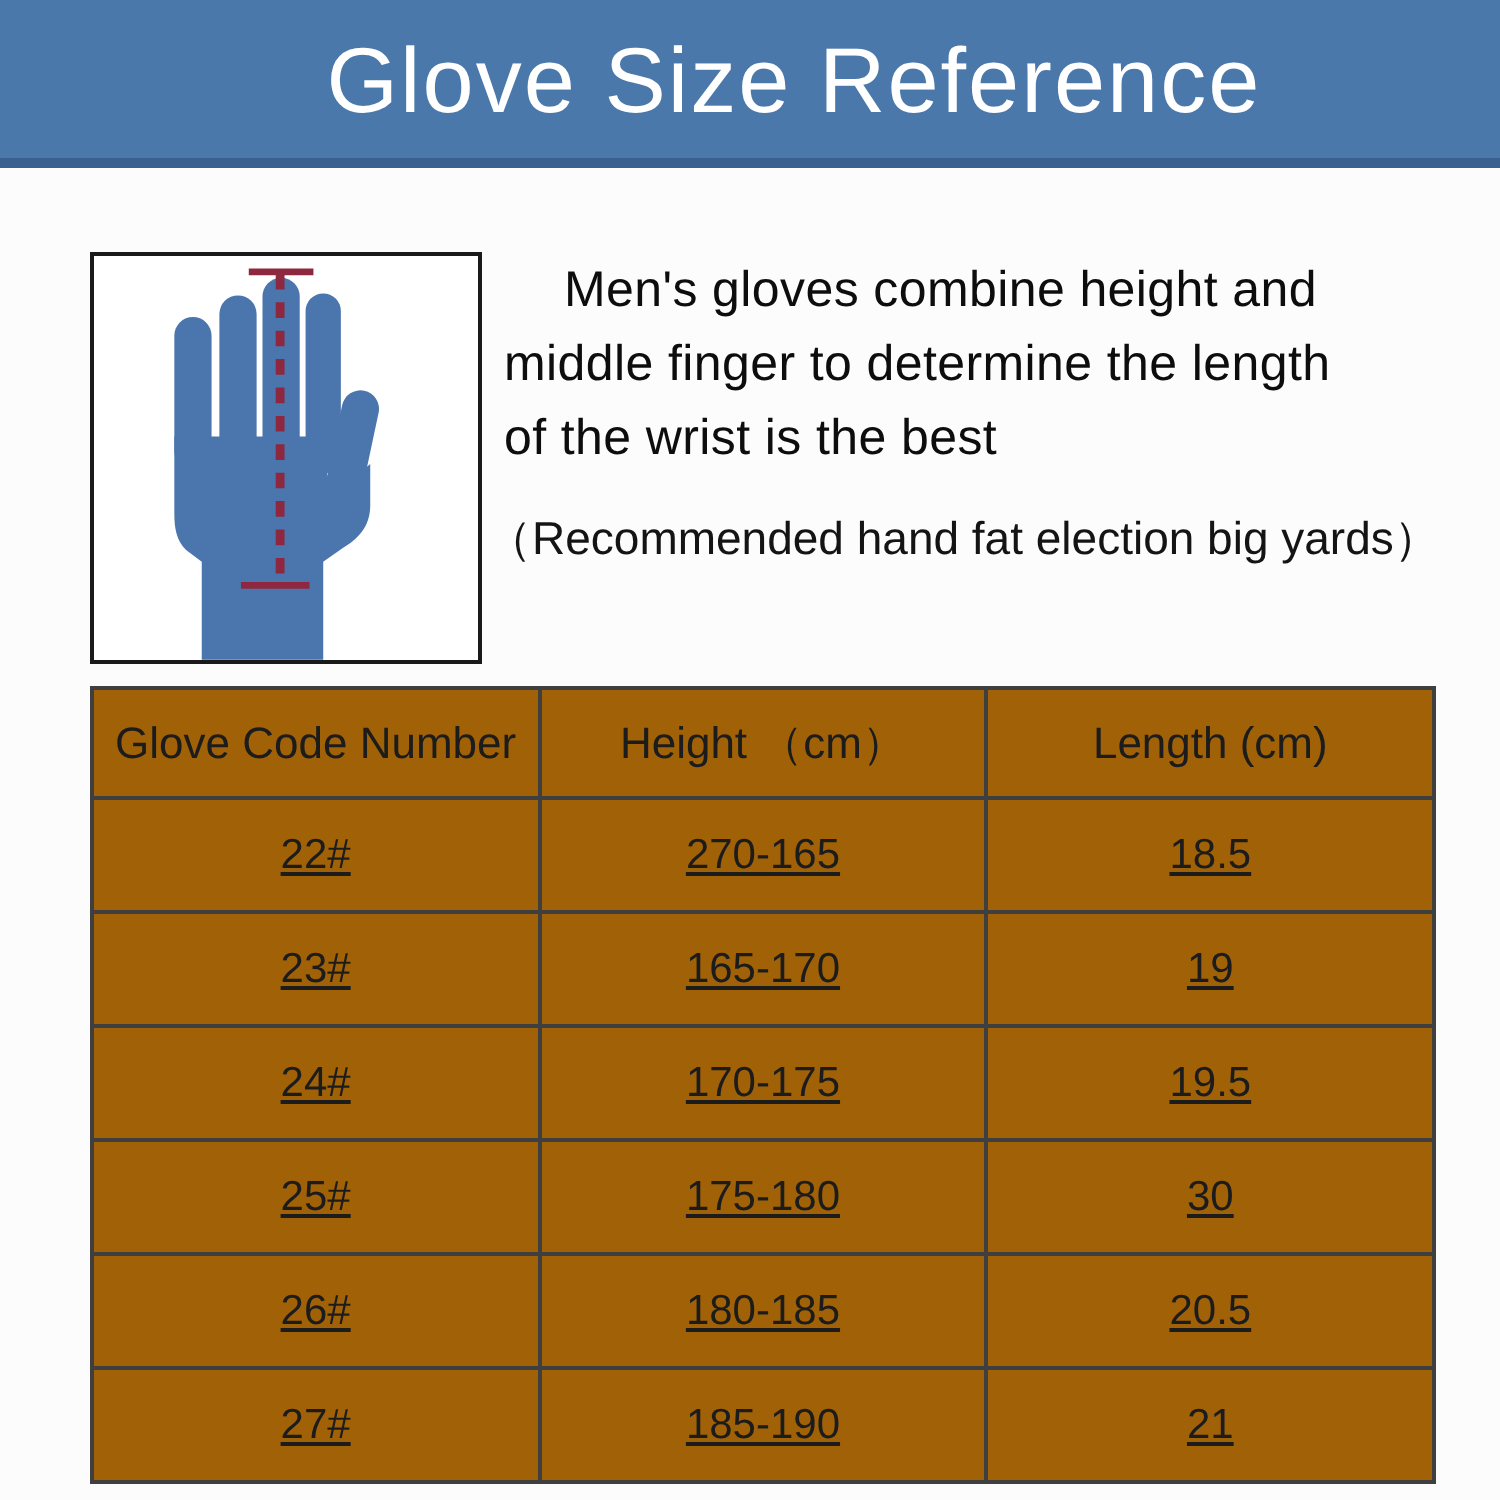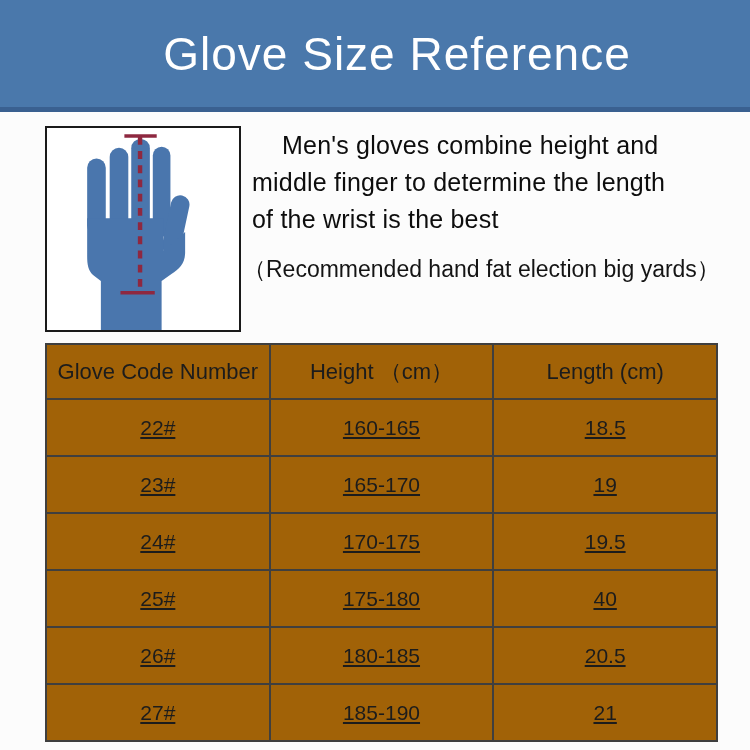--- a/index.html
+++ b/index.html
@@ -12,21 +12,21 @@
   }
   *{box-sizing:border-box;}
   html,body{margin:0;padding:0;}
   body{
     width:750px;height:750px;position:relative;overflow:hidden;
     background:#fcfcfc;
     font-family:"Liberation Sans", sans-serif;
     color:var(--text);
   }
   .header{
-    position:absolute;top:0;left:0;width:750px;height:112px;
+    position:absolute;top:0;left:0;width:750px;height:84px;
     background:var(--header-bg);
     border-bottom:5px solid var(--header-edge);
     display:flex;align-items:center;justify-content:center;
   }
   .header h1{
     margin:0;transform:translateX(22px);
     font-size:46px;font-weight:400;color:#ffffff;letter-spacing:1px;
   }
   .hand-box{
     position:absolute;left:45px;top:126px;width:196px;height:206px;
@@ -99,37 +99,37 @@
   <thead>
     <tr>
         <th>Glove Code Number</th>
         <th>Height （cm）</th>
         <th>Length (cm)</th>
       </tr>
   </thead>
   <tbody>
       <tr>
         <td>22#</td>
-        <td>160-165</td>
+        <td>270-165</td>
         <td>18.5</td>
       </tr>
       <tr>
         <td>23#</td>
         <td>165-170</td>
         <td>19</td>
       </tr>
       <tr>
         <td>24#</td>
         <td>170-175</td>
         <td>19.5</td>
       </tr>
       <tr>
         <td>25#</td>
         <td>175-180</td>
-        <td>40</td>
+        <td>30</td>
       </tr>
       <tr>
         <td>26#</td>
         <td>180-185</td>
         <td>20.5</td>
       </tr>
       <tr>
         <td>27#</td>
         <td>185-190</td>
         <td>21</td>

